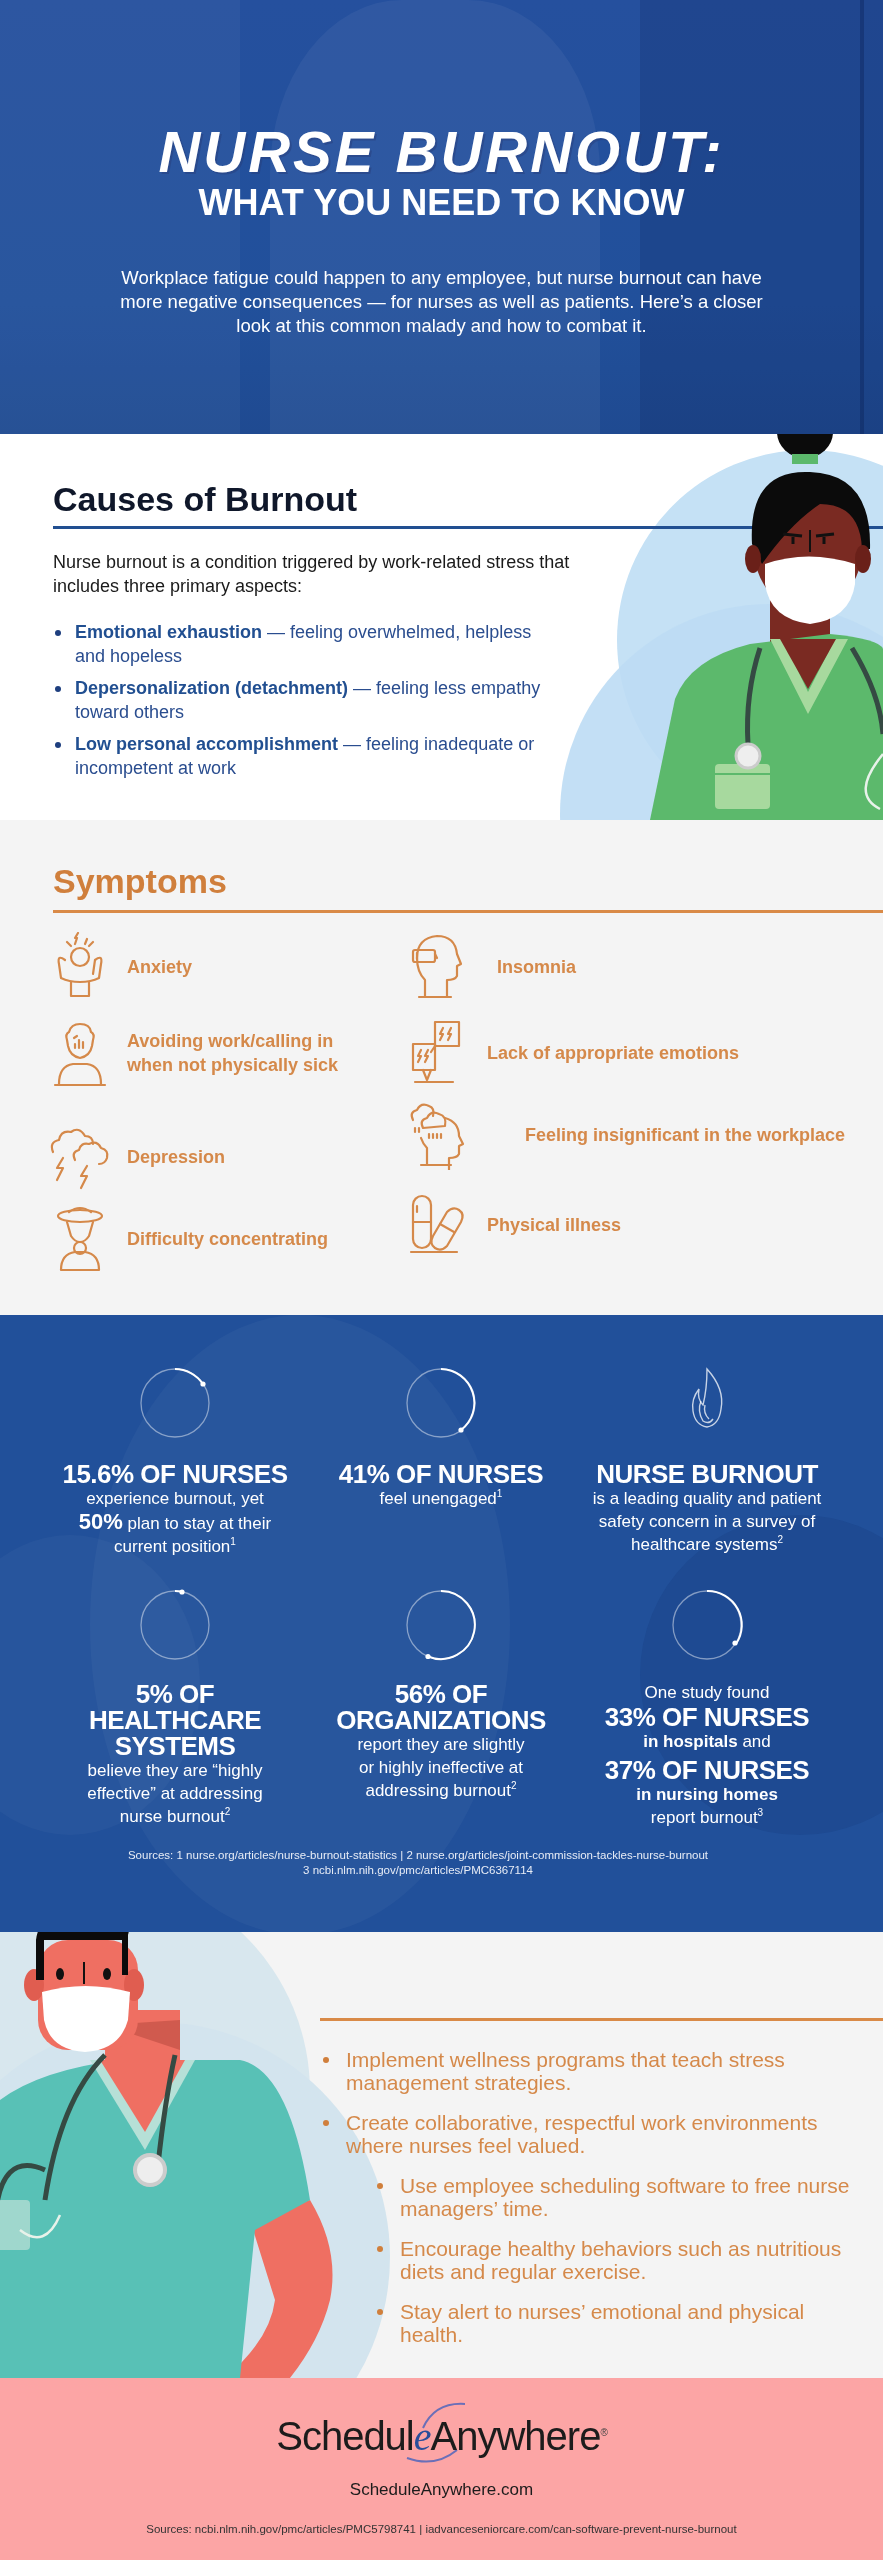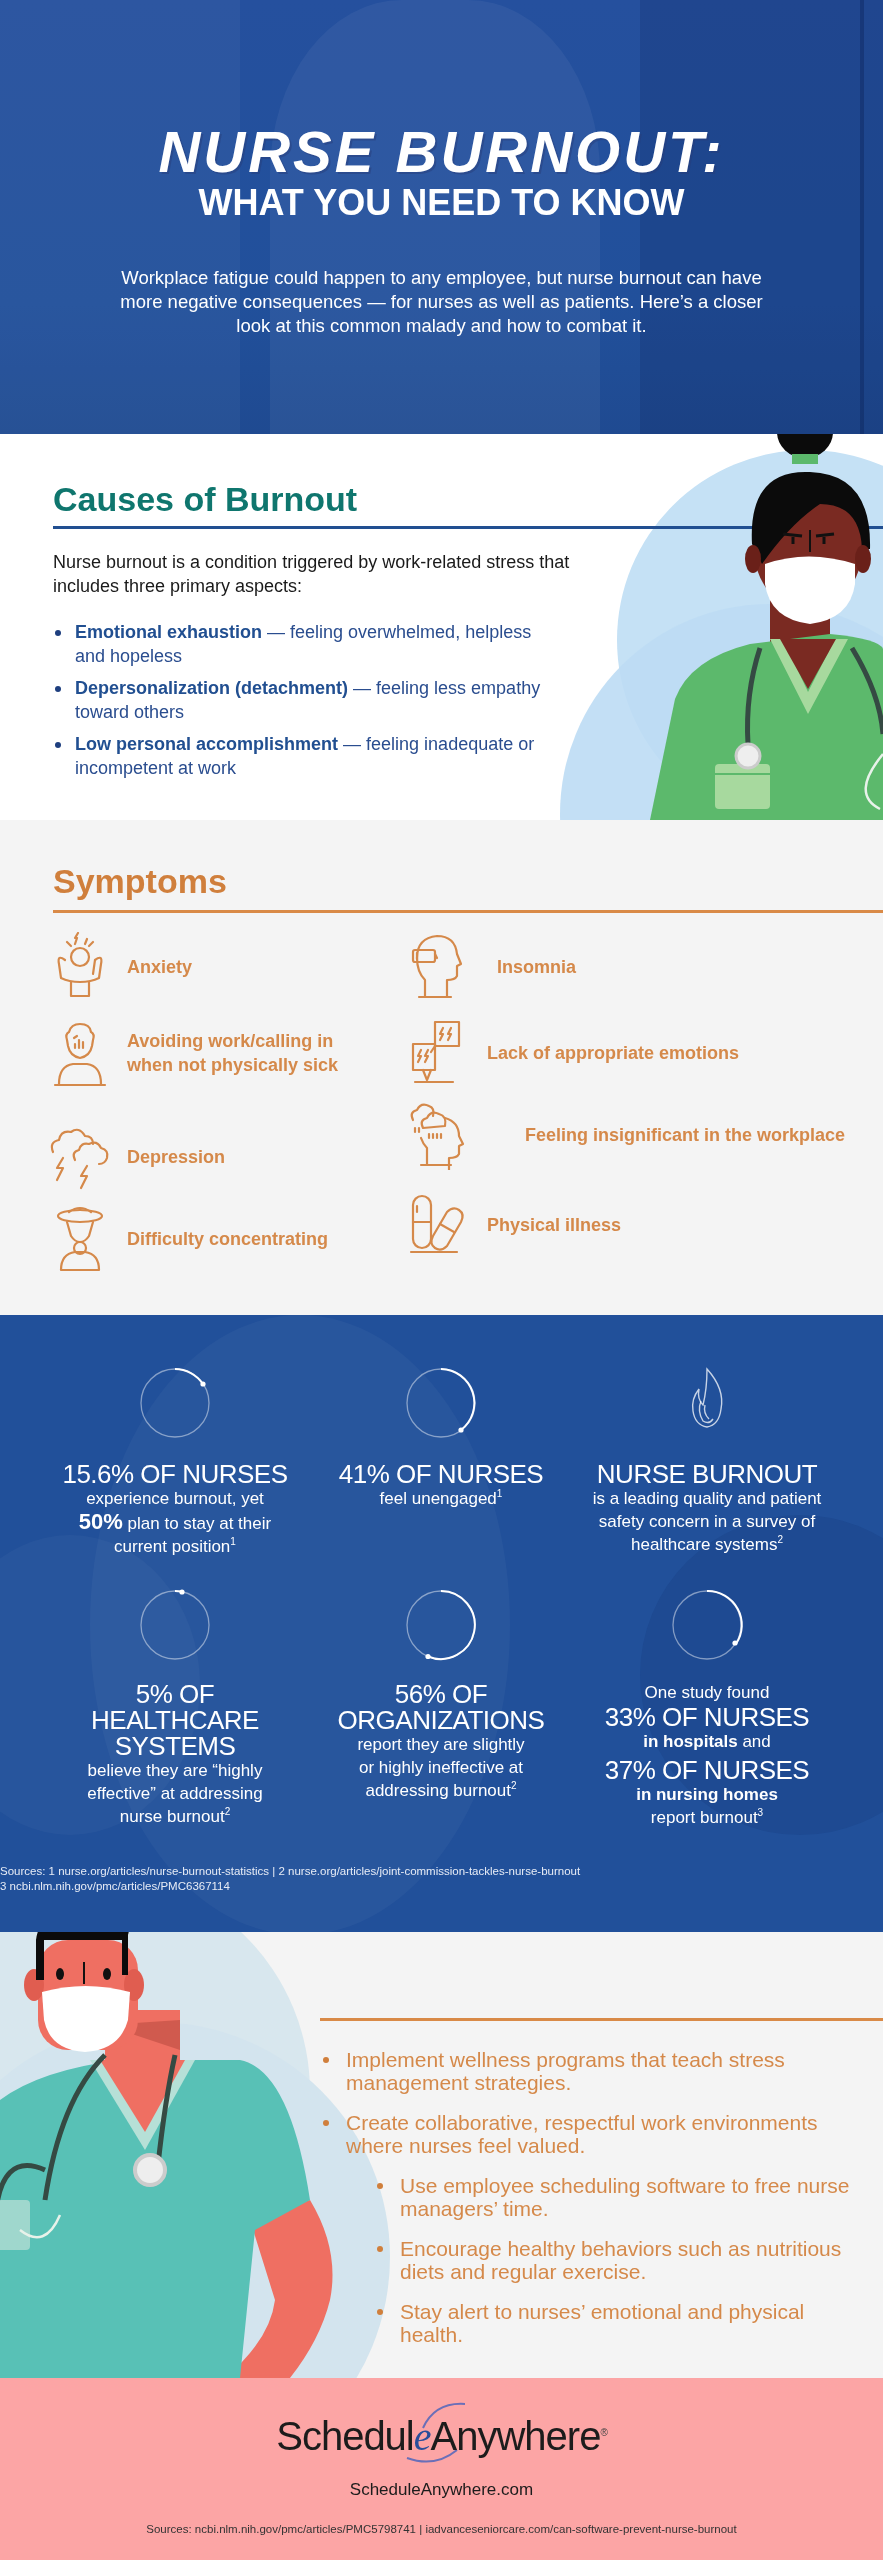--- a/index.html
+++ b/index.html
@@ -13,21 +13,21 @@
   #hero .bgshape3 { position: absolute; left: 0; top: 0; width: 240px; height: 434px; background: rgba(255,255,255,0.04); }
   #hero .bgshape4 { position: absolute; left: 860px; top: 0; width: 4px; height: 434px; background: rgba(10,30,80,0.35); }
   .hero-title1 { position: absolute; top: 118px; left: 0; width: 883px; text-align: center; font-size: 58px; font-weight: bold; font-style: italic; color: #ffffff; letter-spacing: 3px; text-shadow: 2px 2px 0 rgba(40,60,120,0.45); }
   .hero-title2 { position: absolute; top: 182px; left: 0; width: 883px; text-align: center; font-size: 36px; font-weight: bold; color: #ffffff; letter-spacing: 0px; }
   .hero-intro { position: absolute; top: 266px; left: 120px; width: 643px; text-align: center; font-size: 18.5px; line-height: 24px; color: #ffffff; }
 
   
   #causes { top: 434px; height: 386px; background: #ffffff; }
   .c-circle1 { position: absolute; left: 617px; top: 16px; width: 380px; height: 380px; border-radius: 50%; background: #c5e1f5; }
   .c-circle2 { position: absolute; left: 560px; top: 170px; width: 420px; height: 420px; border-radius: 50%; background: #bcdcf4; opacity: 0.9; }
-  .c-title { position: absolute; left: 53px; top: 46px; font-size: 34px; font-weight: bold; color: #0f766e; }
+  .c-title { position: absolute; left: 53px; top: 46px; font-size: 34px; font-weight: bold; color: #0f172a; }
   .c-rule { position: absolute; left: 53px; top: 92px; width: 830px; height: 3px; background: #214f91; }
   .c-intro { position: absolute; left: 53px; top: 116px; width: 520px; font-size: 18px; line-height: 24px; color: #1a1a1a; }
   .c-list { position: absolute; left: 53px; top: 186px; width: 500px; list-style: none; }
   .c-list li { position: relative; padding-left: 22px; font-size: 18px; line-height: 24px; color: #2a4d8f; margin-bottom: 8px; }
   .c-list li .dot { position: absolute; left: 2px; top: 10px; width: 6px; height: 6px; border-radius: 50%; background: #1e3f7f; }
   .c-list li b { font-weight: bold; color: #214f91; }
 
   
   .nurse-f { position: absolute; left: 580px; top: 0; width: 303px; height: 386px; }
 
@@ -39,26 +39,26 @@
   .sym svg { width: 70px; height: 70px; flex-shrink: 0; }
   .sym .lbl { margin-left: 12px; font-size: 18px; font-weight: bold; line-height: 24px; color: #d5894a; }
 
   
   #stats { top: 1315px; height: 617px; background: #21509a; }
   .st-bg1 { position: absolute; left: 90px; top: 0px; width: 420px; height: 620px; border-radius: 50%; background: rgba(255,255,255,0.035); }
   .st-bg2 { position: absolute; left: 640px; top: 200px; width: 320px; height: 320px; border-radius: 50%; background: rgba(10,30,90,0.12); }
   .st-bg3 { position: absolute; left: -60px; top: 220px; width: 260px; height: 300px; border-radius: 50%; background: rgba(255,255,255,0.03); }
   .stat { position: absolute; width: 260px; text-align: center; color: #ffffff; }
   .stat .ring { display: block; margin: 0 auto; width: 76px; height: 76px; }
-  .stat .big { font-size: 26px; font-weight: normal; line-height: 26px; letter-spacing: -0.5px; }
+  .stat .big { font-size: 26px; font-weight: bold; line-height: 26px; letter-spacing: -0.5px; }
   .stat .small { font-size: 17px; line-height: 23px; }
   .stat .mid { font-size: 22px; font-weight: bold; }
   .stat .bold17 { font-size: 17px; font-weight: bold; }
   .stat sup { font-size: 10px; vertical-align: super; line-height: 0; }
-  .sources1 { position: absolute; left: 0; top: 549px; width: 836px; text-align: left; font-size: 11.5px; line-height: 15px; color: #e7ecf6; }
+  .sources1 { position: absolute; left: 0; top: 533px; width: 836px; text-align: center; font-size: 11.5px; line-height: 15px; color: #e7ecf6; }
 
   
   #combat { top: 1932px; height: 446px; background: #f4f4f4; }
   .cb-circle1 { position: absolute; left: -130px; top: -60px; width: 440px; height: 440px; border-radius: 50%; background: #d8e7ee; }
   .cb-circle2 { position: absolute; left: -80px; top: 90px; width: 470px; height: 470px; border-radius: 50%; background: #d3e4ee; }
   .cb-title { position: absolute; left: 320px; top: 40px; font-size: 34px; font-weight: bold; color: #d07f3c; }
   .cb-rule { position: absolute; left: 320px; top: 86px; width: 563px; height: 3px; background: #d98a47; }
   .cb-list { position: absolute; left: 320px; top: 116px; width: 540px; list-style: none; }
   .cb-list li { position: relative; padding-left: 26px; font-size: 21px; line-height: 23px; color: #d5894a; margin-bottom: 17px; }
   .cb-list li.sub { margin-left: 54px; }

